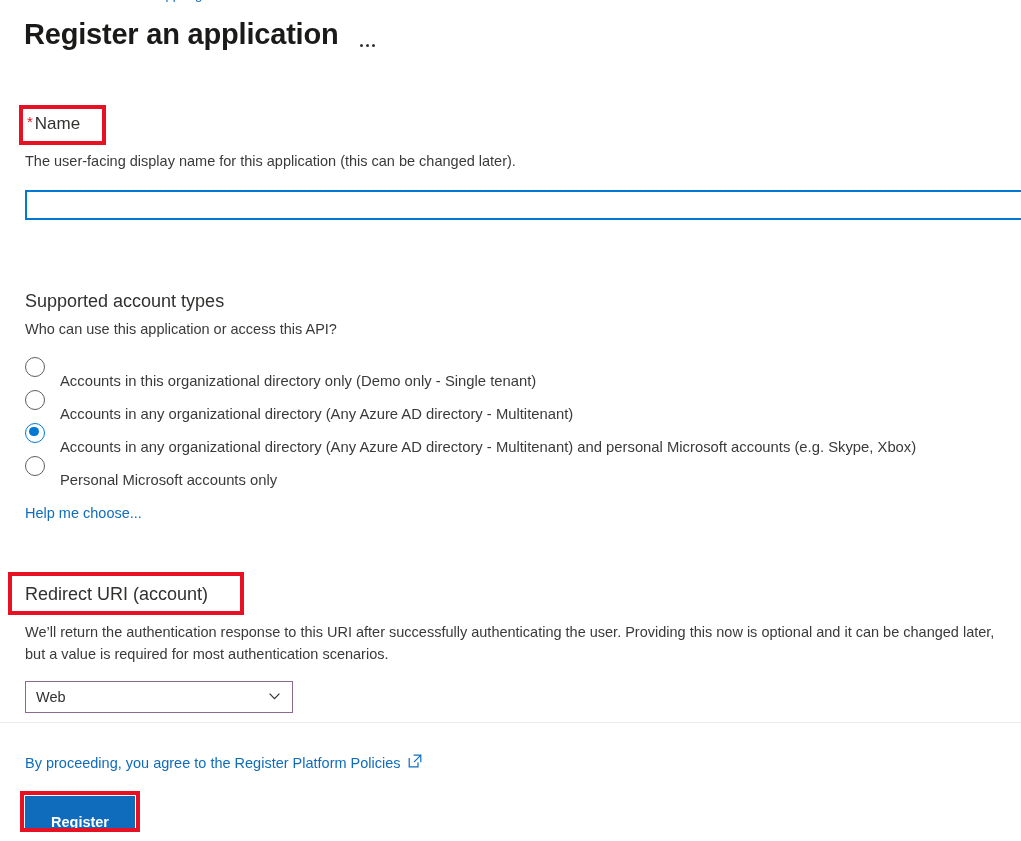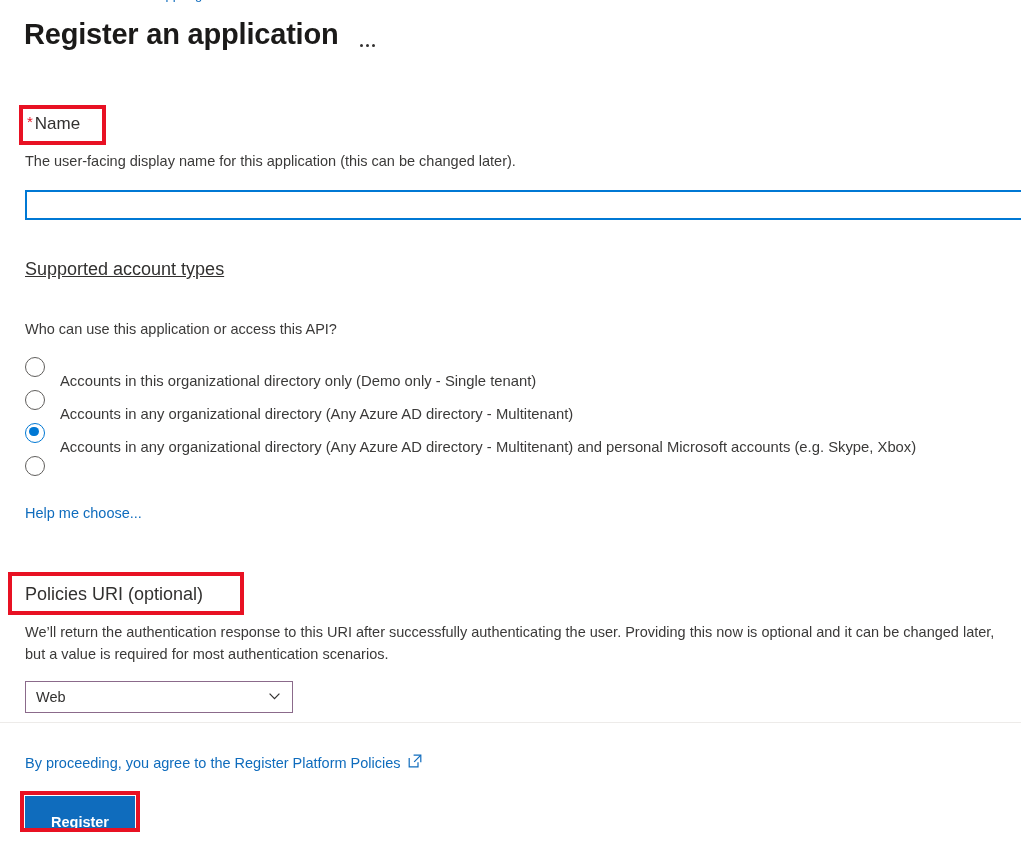--- a/index.html
+++ b/index.html
@@ -117,21 +117,21 @@
   }
 
   
   .section-heading {
     position: absolute;
     font-size: 18px;
     color: #323130;
     line-height: 26px;
     white-space: nowrap;
   }
-  #heading-sat { left: 25px; top: 256px; text-decoration: underline; }
+  #heading-sat { left: 25px; top: 288px; }
   #heading-uri { left: 25px; top: 581px; }
 
   .question {
     position: absolute;
     left: 25px;
     top: 319px;
     font-size: 14.5px;
     color: #3b3a39;
     line-height: 20px;
     white-space: nowrap;
@@ -340,26 +340,27 @@
   <div class="radio-row">
     <span class="radio-mark"></span>
     <span class="radio-label">Accounts in any organizational directory (Any Azure AD directory - Multitenant)</span>
   </div>
   <div class="radio-row checked">
     <span class="radio-mark"></span>
     <span class="radio-label">Accounts in any organizational directory (Any Azure AD directory - Multitenant) and personal Microsoft accounts (e.g. Skype, Xbox)</span>
   </div>
   <div class="radio-row">
     <span class="radio-mark"></span>
+    <span class="radio-label">Personal Microsoft accounts only</span>
   </div>
 </div>
 
 <a class="link" id="help-link">Help me choose...</a>
 
-<div class="section-heading" id="heading-uri">Policies URI (optional)</div>
+<div class="section-heading" id="heading-uri">Redirect URI (account)</div>
 <div class="helptext-uri">We’ll return the authentication response to this URI after successfully authenticating the user. Providing this now is optional and it can be changed later, but a value is required for most authentication scenarios.</div>
 
 <div class="uri-row">
   <div class="uri-select">
     <span class="sel-value">Web</span>
     <span class="chev">
       <svg width="11" height="7" viewBox="0 0 11 7">
         <path d="M0.6 0.6 L5.5 5.6 L10.4 0.6" fill="none" stroke="#323130" stroke-width="1.2"></path>
       </svg>
     </span>

